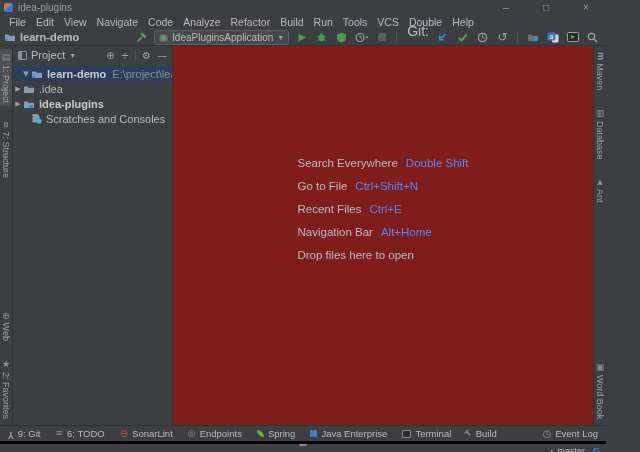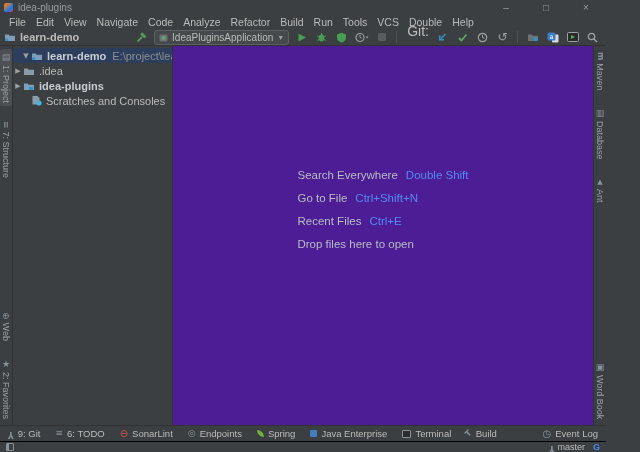--- a/index.html
+++ b/index.html
@@ -85,33 +85,33 @@
   .chev-r::before { content:"▶"; }
   .chev-none { width:10px; flex:none; }
   .ind0 { padding-left:8px; }
   .ind1 { }
   .t-ic { flex:none; margin-right:4px; display:inline-flex; }
   .tlabel { color:#bbbbbb; }
   .tlabel.bold { font-weight:bold; color:#c8cdd2; }
   .tpath { color:#8c8f91; margin-left:6px; }
 
   
-  .editor { flex:1; background:#4c1d95; display:flex; flex-direction:column; align-items:center; justify-content:center; }
+  .editor { flex:1; background:#7f1d1d; display:flex; flex-direction:column; align-items:center; justify-content:center; }
   .shortcuts { margin-top:-42px; }
   .sc-line { display:flex; gap:8px; margin-bottom:11px; font-size:11.5px; }
   .sc-label { color:#b9bec2; }
   .sc-keys { color:#548af7; }
 
   
   .bottombar { height:16px; display:flex; align-items:center; border-top:1px solid #323232; padding:0 8px; gap:15px; }
   .bb-item { display:flex; align-items:center; gap:4px; font-size:9.5px; color:#bbbbbb;justify-content:center; }
   .bb-right { margin-left:auto; }
 
   
-  .statusbar { height:11px; display:flex; align-items:center; padding:0 6px; font-size:9px; color:#9da0a3; border-top:1px solid #000000; }
+  .statusbar { height:11px; display:flex; align-items:center; padding:0 6px; font-size:9px; color:#9da0a3; border-top:3px solid #000000;flex-direction:column; }
   .sb-toggle { width:8px; height:8px; border:1px solid #87939a; border-radius:1px; position:relative; }
   .sb-toggle::before { content:""; position:absolute; left:0; top:0; bottom:0; width:2px; background:#87939a; }
   .sb-right { margin-left:auto; display:flex; align-items:center; gap:8px; }
   .sb-branch { display:flex; align-items:center; gap:3px; color:#bbbbbb; }
   .g-icon { font-weight:bold; font-size:9px; color:#4688f1; }
 
   svg { display:block; }
 </style>
 </head>
 <body>
@@ -260,20 +260,32 @@
           <span class="vitem"><i class="ic ic-structure"></i><span>7: Structure</span></span>
         </div>
       <div class="grp">
 
       <span class="vitem"><i class="ic ic-web"></i><span>Web</span></span>
           <span class="vitem"><i class="ic ic-favorites"></i><span>2: Favorites</span></span>
         </div>
     </div>
 
     <div class="project-panel">
+      <div class="pp-header">
+        <span class="pp-tab-icon"></span>
+        <span class="pp-title">Project</span>
+        <span class="caret">▼</span>
+        <span class="pp-actions">
+          <span class="glyph">⊕</span>
+          <span class="glyph">÷</span>
+          <span class="pp-sep"></span>
+          <span class="glyph">⚙</span>
+          <span class="glyph">—</span>
+        </span>
+      </div>
       <div class="tree">
         <div class="trow selected ind0">
           <span class="chev chev-d"></span>
           <span class="t-ic">
               <svg width="12" height="10">
                 <path d="M1 2.5 h3.6 l1 1.3 H11 V9 H1 Z" fill="#7f9cb8"></path>
                 <rect x="1" y="6.5" width="3" height="2.5" fill="#3592c4"></rect>
               </svg>
             </span>
           <span class="tlabel bold">learn-demo</span>
@@ -322,20 +334,24 @@
           <div class="sc-line">
             <span class="sc-label">Go to File</span>
             <span class="sc-keys">Ctrl+Shift+N</span>
           </div>
 
           <div class="sc-line">
             <span class="sc-label">Recent Files</span>
             <span class="sc-keys">Ctrl+E</span>
           </div>
 
+          <div class="sc-line">
+            <span class="sc-label">Navigation Bar</span>
+            <span class="sc-keys">Alt+Home</span>
+          </div>
 
           <div class="sc-line">
             <span class="sc-label">Drop files here to open</span>
             <span class="sc-keys"></span>
           </div>
         </div>
     </div>
 
     <div class="stripe stripe-right">
       <div class="grp">

